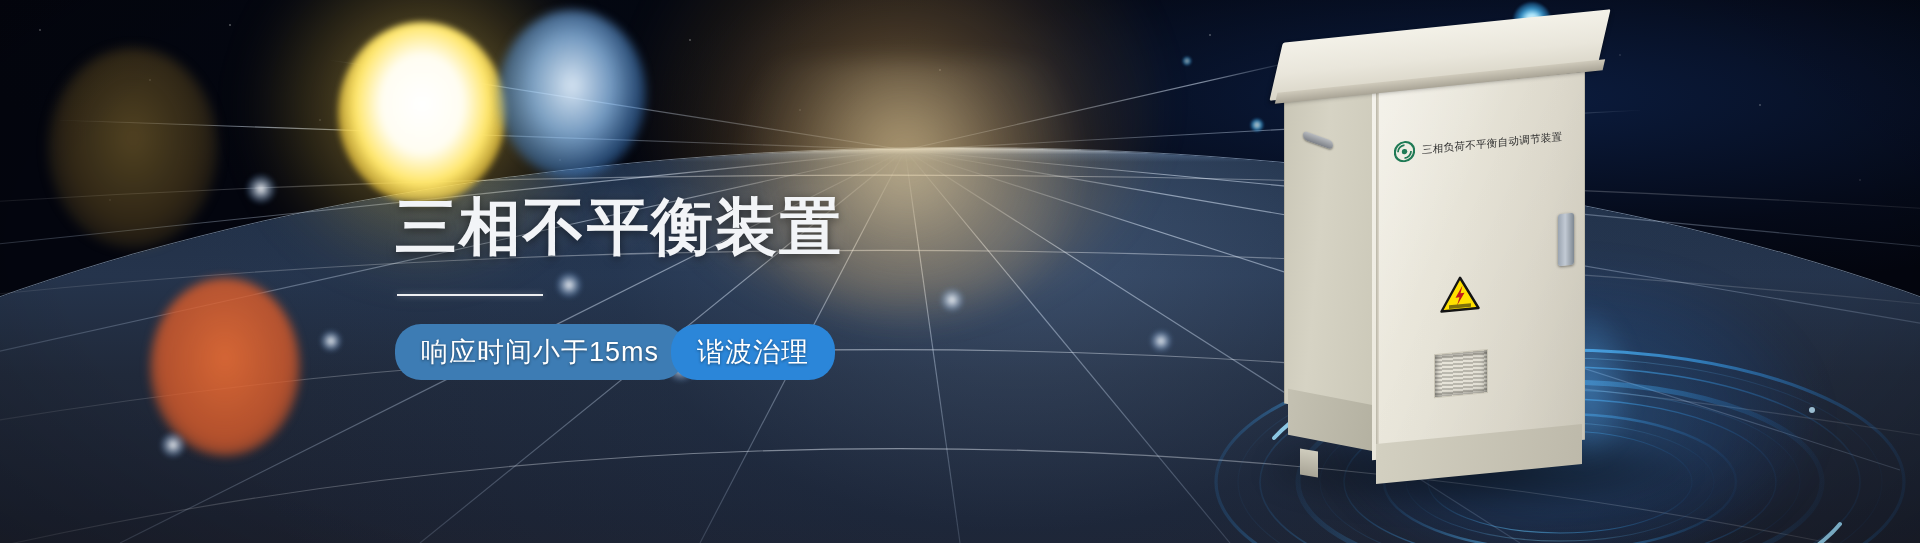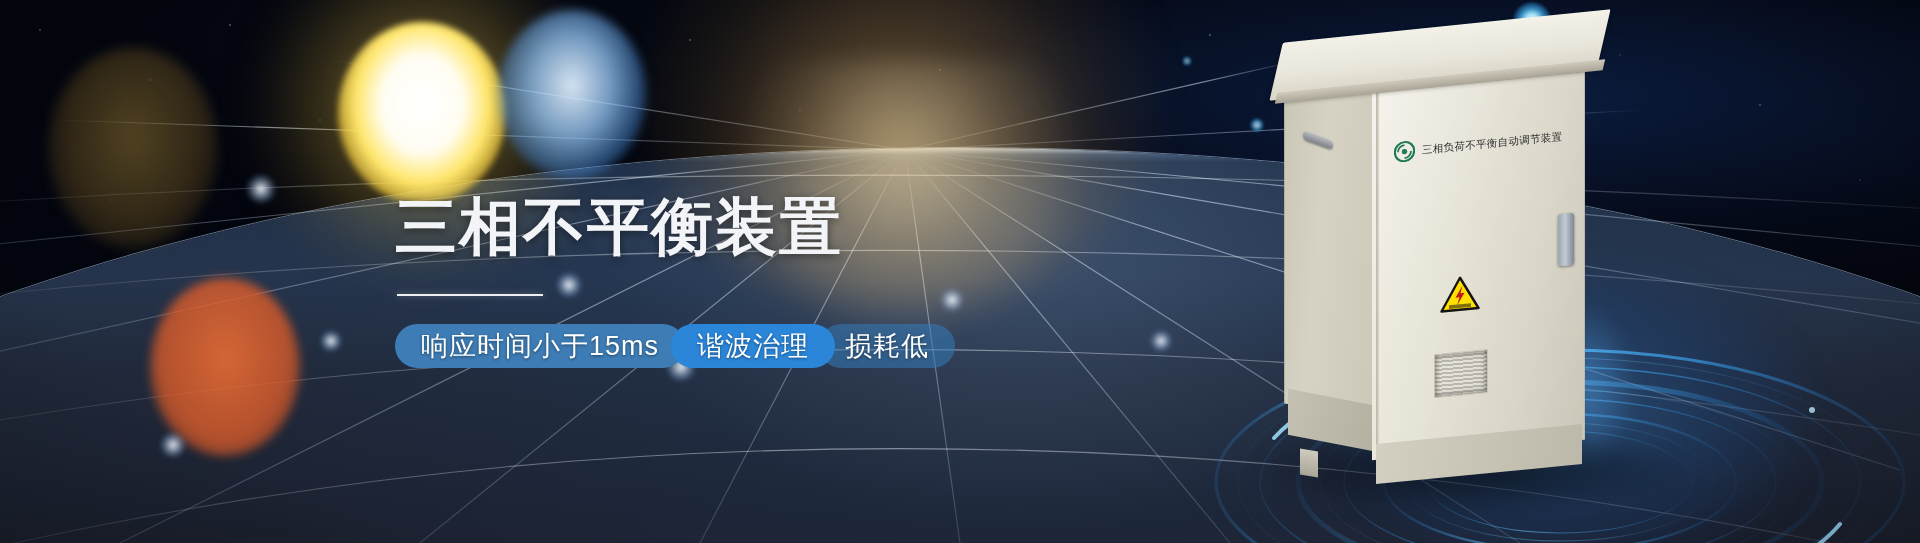--- a/index.html
+++ b/index.html
@@ -190,21 +190,21 @@
     text-shadow:0 2px 10px rgba(0,0,0,.55), 0 0 26px rgba(255,255,255,.14);
   }
   .divider{
     width:146px; height:2px; margin:36px 0 0 2px;
     background:rgba(255,255,255,.92);
     box-shadow:0 0 6px rgba(255,255,255,.35);
   }
   .tags{display:flex; align-items:center; margin-top:28px; position:relative;}
   .tag{
     display:inline-flex; align-items:center; justify-content:center;
-    height:44px; padding:0 26px;
+    height:56px; padding:0 26px;
     border-radius:26px;
     font-size:27px; font-weight:400; letter-spacing:1px;
     color:#ffffff;
     white-space:nowrap;
     text-shadow:0 1px 3px rgba(0,0,0,.45);
   }
   .tag.solid{ background:#3d7cb4; }
   .tag.bright{ background:#2b86d9; margin-left:-14px; position:relative; z-index:2; }
   .tag.ghost{ background:rgba(53,124,186,.55); margin-left:-16px; position:relative; z-index:1; }
 
@@ -490,18 +490,17 @@
   </div>
 
   <div class="copy">
     <h1 class="headline">三相不平衡装置</h1>
 
     <div class="divider"></div>
 
     <div class="tags">
       <span class="tag solid">响应时间小于15ms</span>
       <span class="tag bright">谐波治理</span>
-      <span class="tag ghost">损耗低</span>
     </div>
   </div>
 
   <div class="vignette"></div>
 </div>
 
 </body></html>

